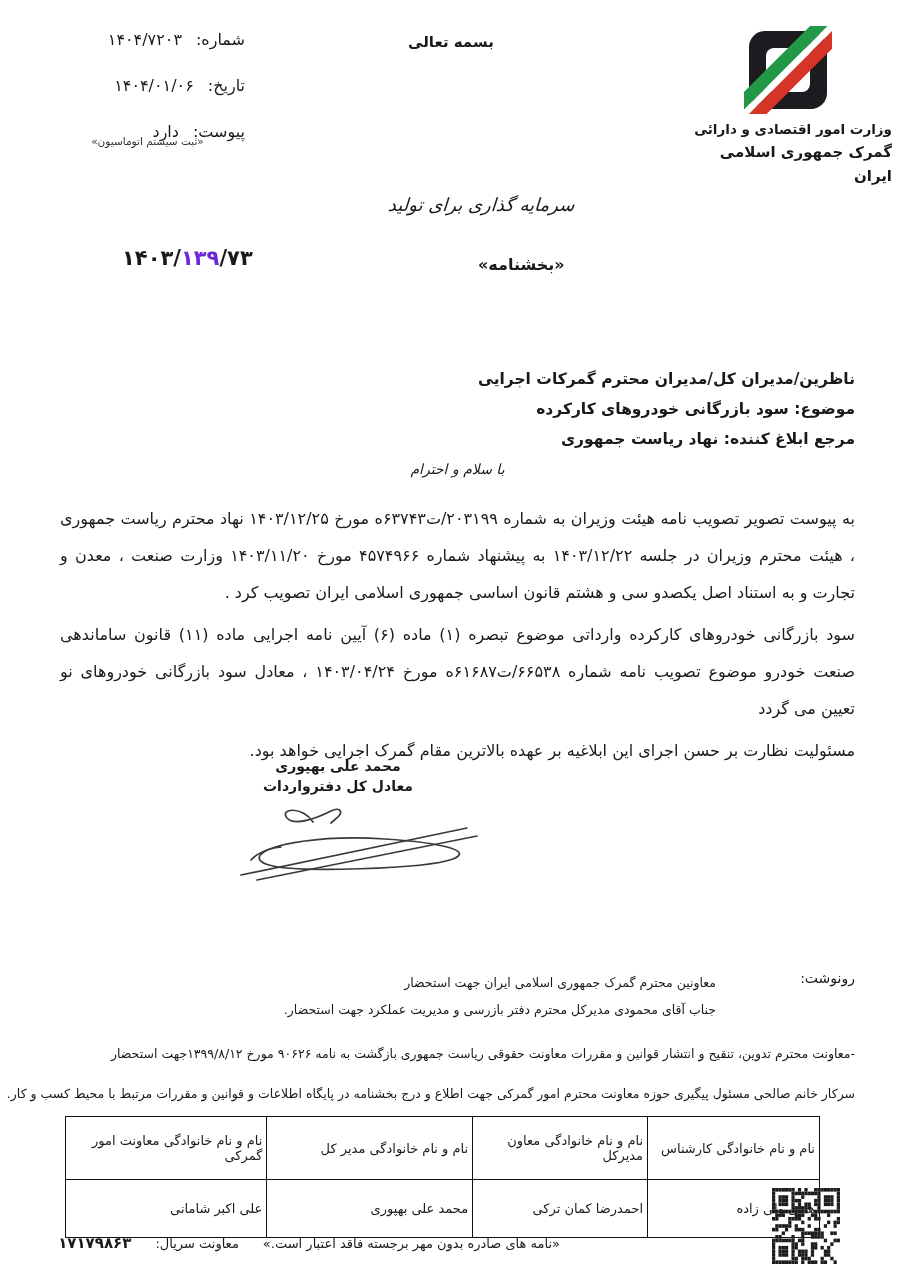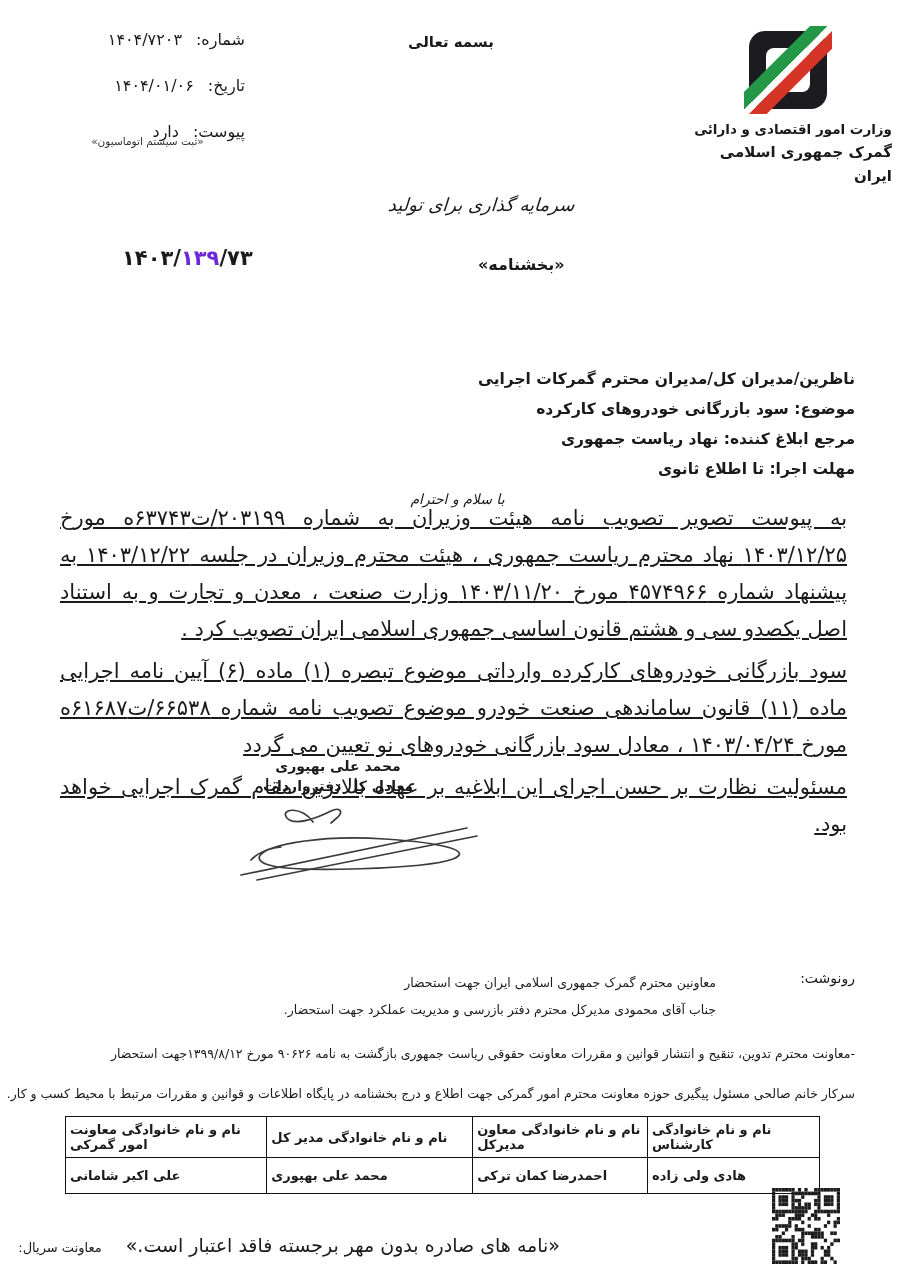--- a/index.html
+++ b/index.html
@@ -27,37 +27,37 @@
   .org-name{font-weight:bold;font-size:15px;line-height:24px;}
   .slogan{left:388px;top:194px;font-size:18px;font-style:italic;transform:skewX(-4deg);}
   .circ-title{left:478px;top:255px;font-weight:bold;font-size:16px;}
   .circ-number{left:122px;top:246px;font-weight:bold;font-size:21px;direction:ltr;letter-spacing:1.5px;}
   
   .addr{right:47px;left:60px;top:355px;text-align:right;margin-top:9px;}
   .addr-line{font-weight:bold;font-size:15.5px;line-height:30px;}
   .salutation{font-size:14px;font-style:italic;line-height:30px;text-align:center;}
   
   .body-text{right:47px;left:60px;top:500px;text-align:justify;}
-  .body-text p{margin:0 8px 5px 0;font-size:21px;line-height:37px;text-align:justify;text-decoration:underline;}
+  .body-text p{margin:0 0 5px 0;font-size:16px;line-height:37px;text-align:justify;}
   
   .sig-block{left:248px;top:756px;width:180px;text-align:center;font-weight:bold;font-size:14px;line-height:20px;}
   .sig-svg{left:233px;top:790px;}
   
   .cc-label{right:47px;top:970px;font-size:14px;}
   .cc-list{right:186px;top:962px;text-align:right;margin-top:8px;}
   .cc-list div{font-size:12.5px;line-height:26.5px;white-space:nowrap;}
   .cc-item4{right:47px;top:1046px;font-size:12.5px;white-space:nowrap;}
   .cc-note{right:47px;top:1086px;font-size:12.5px;white-space:nowrap;}
   
   .sig-table{left:65px;top:1116px;width:755px;border-collapse:collapse;direction:rtl;}
-  .sig-table td{border:1.6px solid #111;text-align:left;font-weight:bold;font-size:13px;height:25px;padding:5px 4px;}
+  .sig-table td{border:1.6px solid #111;text-align:right;font-weight:normal;font-size:13px;height:25px;padding:16px 4px;}
   
   .qr{left:772px;top:1188px;width:68px;height:76px;}
   .footer-row{left:70px;top:1234px;width:490px;display:flex;direction:rtl;align-items:baseline;gap:24px;white-space:nowrap;}
-  .footer-quote{font-size:19px;}
+  .footer-quote{font-size:13px;}
   .footer-serial-label{font-size:13px;}
   .footer-serial{font-weight:bold;font-size:15px;letter-spacing:1px;}
   .red{color:#6d28d9;}
 </style>
 </head>
 <body>
 
 <div class="page">
 
   <div class="abs meta">
@@ -97,21 +97,20 @@
 
   <div class="abs slogan">سرمایه گذاری برای تولید</div>
 
   <div class="abs circ-title">«بخشنامه»</div>
   <div class="abs circ-number"><span>۱۴۰۳/</span><span class="red">۱۳۹</span><span>/۷۳</span></div>
 
   <div class="abs addr">
     <div class="addr-line">ناظرین/مدیران کل/مدیران محترم گمرکات اجرایی</div>
     <div class="addr-line">موضوع:  سود بازرگانی خودروهای کارکرده</div>
     <div class="addr-line">مرجع ابلاغ کننده: نهاد ریاست جمهوری</div>
-    <div class="addr-line">مهلت اجرا: تا اطلاع ثانوی</div>
     <div class="salutation">با سلام و احترام</div>
   </div>
 
   <div class="abs body-text">
     <p>به پیوست تصویر تصویب نامه هیئت وزیران به شماره ۲۰۳۱۹۹/ت۶۳۷۴۳ه مورخ ۱۴۰۳/۱۲/۲۵ نهاد محترم ریاست جمهوری ، هیئت محترم وزیران در جلسه ۱۴۰۳/۱۲/۲۲ به پیشنهاد شماره ۴۵۷۴۹۶۶ مورخ ۱۴۰۳/۱۱/۲۰ وزارت صنعت ، معدن و تجارت و به استناد اصل یکصدو سی و هشتم قانون اساسی جمهوری اسلامی ایران تصویب کرد .</p>
     <p>سود بازرگانی خودروهای کارکرده وارداتی موضوع تبصره (۱) ماده (۶) آیین نامه اجرایی ماده (۱۱) قانون ساماندهی صنعت خودرو موضوع تصویب نامه شماره ۶۶۵۳۸/ت۶۱۶۸۷ه مورخ ۱۴۰۳/۰۴/۲۴ ، معادل سود بازرگانی خودروهای نو تعیین می گردد</p>
     <p>مسئولیت نظارت بر حسن اجرای این ابلاغیه بر عهده بالاترین مقام گمرک اجرایی خواهد بود.</p>
   </div>
 
   <div class="abs sig-block">

